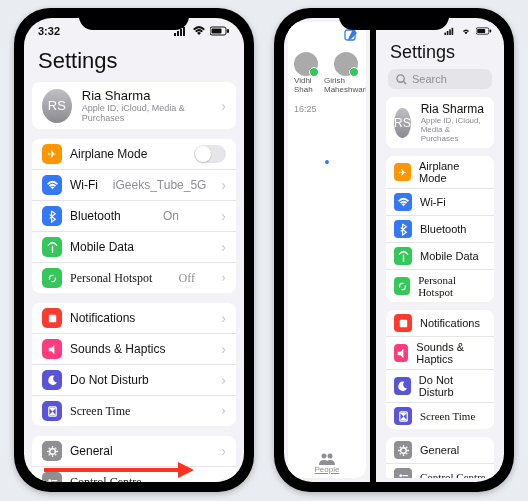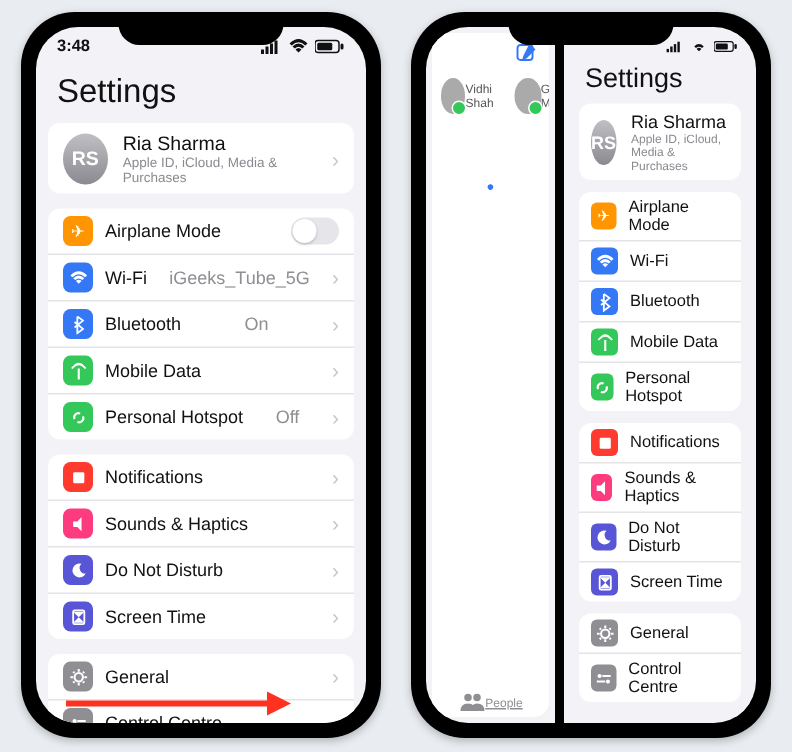--- a/index.html
+++ b/index.html
@@ -62,40 +62,40 @@
     border-radius: 8px;
     display: flex;
     align-items: center;
     padding: 6px 10px;
     gap: 10px;
   }
   .avatar {
     width: 34px; height: 34px; border-radius: 50%;
     background: linear-gradient(#bfbfc4,#8a8a90);
     color: #fff; display:flex; align-items:center; justify-content:center;
-    font-size: 13px; font-weight:700;
+    font-size: 13px; font-weight:400;
   }
   .account .name { font-size: 13px; font-weight: 500; color:#111; }
   .account .sub { font-size: 9px; color: #8a8a90; }
   .chev { margin-left:auto; color:#c7c7cc; font-size: 14px; }
   .group {
     background:#fff;
     margin: 0 8px 10px 8px;
     border-radius: 8px;
   }
   .row {
     display:flex;
     align-items:center;
     gap: 8px;
     padding: 5px 10px;
     border-bottom: 0.5px solid #e4e4e8;
     font-size: 12px;
     color:#111;
   }
-  .row:last-child { border-bottom:none; }
+  .row:last-child { border-bottom:none;font-family:Liberation Serif, serif; }
   .icon {
     width: 20px; height: 20px; border-radius: 5px;
     display:flex; align-items:center; justify-content:center;
     color:#fff; font-size: 11px;
   }
   .val { margin-left:auto; color:#8e8e93; font-size: 12px; }
   .toggle {
     margin-left:auto; width: 32px; height: 18px; border-radius: 9px;
     background:#e5e5ea; position:relative;
   }
@@ -123,28 +123,28 @@
     border-radius: 10px;
     margin: 4px;
     overflow:hidden;
     position:relative;
   }
   .cardA { flex: 0 0 78px; }
   .cardB { flex: 1; background:#f2f2f7; }
   .darkgap { width:6px; background:#000; }
   .compose { position:absolute; top:6px; right:8px; font-size:13px; color:#3478f6; }
   .contacts-row { display:flex; gap:6px; padding: 30px 6px 0 6px; }
-  .contact { display:flex; align-items:center; font-size:8px; color:#555; }
+  .contact { display:flex; flex-direction:column; align-items:center; font-size:8px; color:#555; }
   .contact .pic { width:24px;height:24px;border-radius:50%; background:#aaa; position:relative;}
   .contact .pic::after{content:"";position:absolute;right:-1px;bottom:-1px;width:8px;height:8px;border-radius:50%;background:#34c759;border:1px solid #fff;}
   .msgtime{font-size:9px;color:#8e8e93;padding:10px 6px 0 6px;}
   .snippet{font-size:9px;color:#555;padding:40px 6px 0 6px;}
   .snippet .thumb{display:inline-block;width:16px;height:16px;background:#bbb;border-radius:3px;vertical-align:middle;}
   .bottomtab{position:absolute;bottom:4px;left:0;right:0;display:flex;justify-content:center;}
-  .bottomtab .peop{display:flex;flex-direction:row;align-items:center;font-size:8px;color:#8e8e93;text-decoration:underline;}
+  .bottomtab .peop{display:flex;flex-direction:column;align-items:center;font-size:8px;color:#8e8e93;text-decoration:underline;}
   .bottomtab .peop svg{fill:#8e8e93;}
   .dot{font-size:14px;color:#3478f6;text-align:center;margin-top:40px;}
 
   .cardB .sb { height: 18px; font-size:9px; display:flex;justify-content:flex-end;align-items:center;padding:0 8px;color:#111;gap:4px;}
   .cardB h1 { font-size:18px; padding: 2px 10px 6px;}
   .searchbox {
     margin: 0 8px 8px 8px; background:#e4e4e9; border-radius:7px;
     display:flex;align-items:center;gap:5px;padding:4px 8px;font-size:11px;color:#8e8e93;
   }
   .cardB .account{margin:0 6px 8px 6px;padding:5px 8px;}
@@ -155,21 +155,21 @@
   .cardB .account .name{font-size:12px;}
   .cardB .account .sub{font-size:8px;}
 </style>
 </head>
 <body>
 
 <div class="phone">
   <div class="notch"></div>
   <div class="screen">
     <div class="statusbar">
-      <span>3:48</span>
+      <span>3:32</span>
       <span class="right">
         <svg width="14" height="10" viewBox="0 0 14 10">
             <rect x="0" y="7" width="2" height="3" fill="#111"></rect>
             <rect x="3" y="5" width="2" height="5" fill="#111"></rect>
             <rect x="6" y="3" width="2" height="7" fill="#111"></rect>
             <rect x="9" y="1" width="2" height="9" fill="#111"></rect>
           </svg>
         <svg width="14" height="10" viewBox="0 0 14 10">
             <path d="M7 9 L5 7 Q7 5 9 7 Z M3 5 Q7 1 11 5 L9.5 6.3 Q7 4 4.5 6.3 Z M1 3 Q7 -3 13 3 L11.5 4.3 Q7 0 2.5 4.3 Z" fill="#111"></path>
           </svg>
@@ -326,20 +326,21 @@
         <div class="contacts-row">
           <div class="contact">
             <div class="pic"></div>
             <span>Vidhi Shah</span>
           </div>
           <div class="contact">
             <div class="pic"></div>
             <span>Girish Maheshwari</span>
           </div>
         </div>
+        <div class="msgtime">16:25</div>
         <div class="dot">•</div>
         <div class="bottomtab">
           <div class="peop">
             <svg width="18" height="12" viewBox="0 0 18 12">
                 <circle cx="6" cy="3" r="2.5"></circle>
                 <circle cx="12" cy="3" r="2.5"></circle>
                 <path d="M1 12 Q1 7 6 7 Q11 7 11 12 Z"></path>
                 <path d="M8 12 Q8 7 12 7 Q17 7 17 12 Z"></path>
               </svg>
             <span>People</span>
@@ -358,20 +359,27 @@
           <svg width="12" height="8" viewBox="0 0 14 10">
               <path d="M7 9 L5 7 Q7 5 9 7 Z M3 5 Q7 1 11 5 L9.5 6.3 Q7 4 4.5 6.3 Z" fill="#111"></path>
             </svg>
           <svg width="16" height="8" viewBox="0 0 20 10">
               <rect x="0" y="1" width="16" height="8" rx="2" fill="none" stroke="#111"></rect>
               <rect x="17" y="3" width="2" height="4" rx="1" fill="#111"></rect>
               <rect x="1.5" y="2.5" width="10" height="5" rx="1" fill="#111"></rect>
             </svg>
         </div>
         <h1>Settings</h1>
+        <div class="searchbox">
+          <svg width="11" height="11" viewBox="0 0 12 12">
+              <circle cx="5" cy="5" r="4" fill="none" stroke="#8e8e93" stroke-width="1.5"></circle>
+              <line x1="8" y1="8" x2="11" y2="11" stroke="#8e8e93" stroke-width="1.5"></line>
+            </svg>
+          <span>Search</span>
+        </div>
         <div class="account">
           <div class="avatar">RS</div>
           <div>
             <div class="name">Ria Sharma</div>
             <div class="sub">Apple ID, iCloud, Media &amp; Purchases</div>
           </div>
         </div>
         <div class="group" id="g1b">
             <div class="row">
               <div class="icon" style="background: rgb(255, 149, 0);">✈</div>

